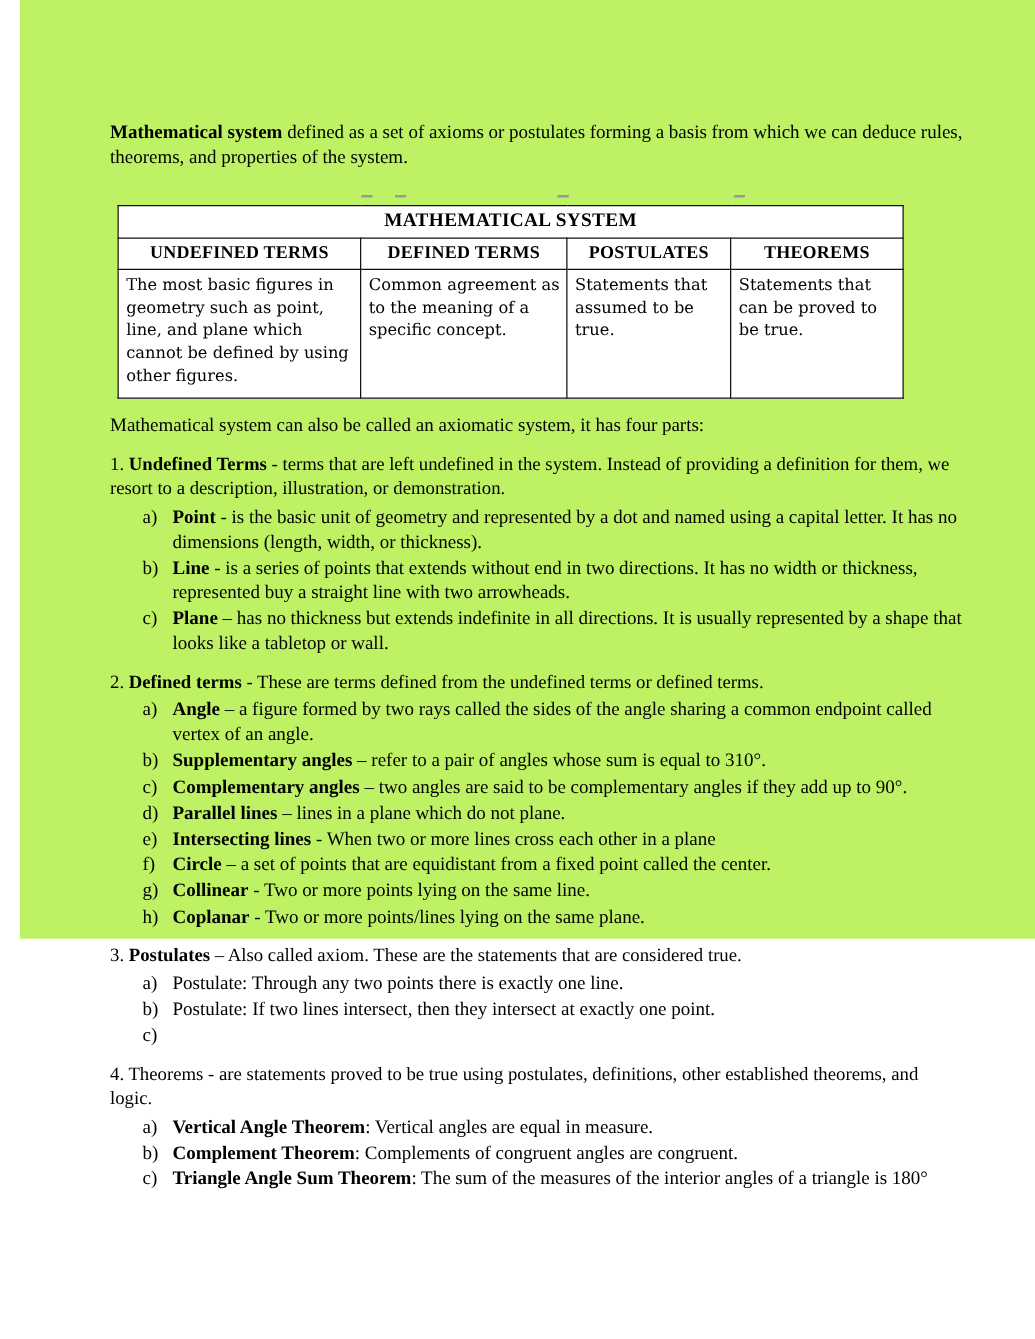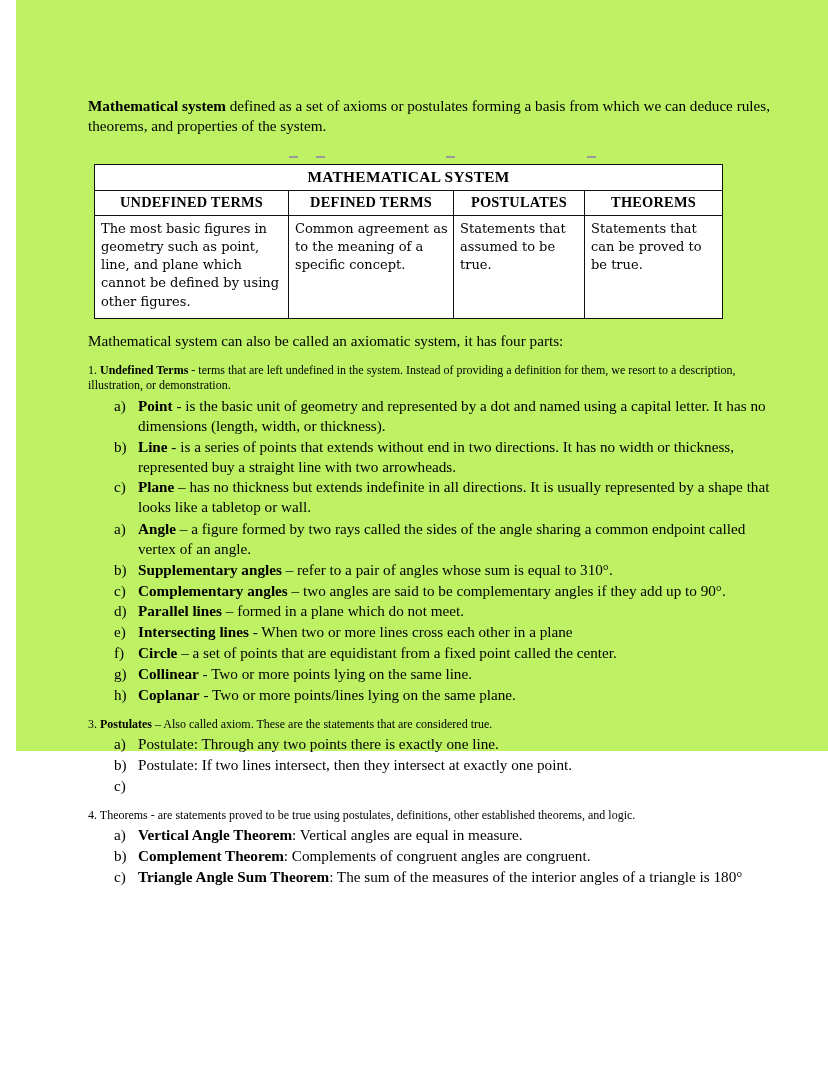--- a/index.html
+++ b/index.html
@@ -33,21 +33,21 @@
   .para {
     font-size: 15.2px;
     line-height: 1.30;
     text-align: left;
     margin: 0 0 3px 0;
   }
   .para.intro { margin-bottom: 0; }
   .para b, .bold { font-weight: bold; }
 
   .section-head {
-    font-size: 12px;
+    font-size: 15px;
     line-height: 1.30;
     margin: 12px 0 2px 0;
   }
 
   
   .tbl-wrap {
     position: relative;
     margin: 28px 0 0 6px;
     width: 628px;
   }
@@ -161,25 +161,26 @@
 
     <p class="para" style="margin-top:12px;">Mathematical system can also be called an axiomatic system, it has four parts:</p>
 
     <p class="section-head"><span>1.</span> <span class="bold">Undefined Terms</span><span> - terms that are left undefined in the system. Instead of providing a definition for them, we resort to a description, illustration, or demonstration.</span></p>
     <ol class="alpha">
       <li><span class="mk">a)</span><span class="bold">Point</span><span> - is the basic unit of geometry and represented by a dot and named using a capital letter. It has no dimensions (length, width, or thickness).</span></li>
       <li><span class="mk">b)</span><span class="bold">Line</span><span> - is a series of points that extends without end in two directions. It has no width or thickness, represented buy a straight line with two arrowheads.</span></li>
       <li><span class="mk">c)</span><span class="bold">Plane</span><span> – has no thickness but extends indefinite in all directions. It is usually represented by a shape that looks like a tabletop or wall.</span></li>
     </ol>
 
+    <p class="section-head"><span>2.</span> <span class="bold">Defined terms</span><span> - These are terms defined from the undefined terms or defined terms.</span></p>
     <ol class="alpha lst-tight">
       <li><span class="mk">a)</span><span class="bold">Angle</span><span> – a figure formed by two rays called the sides of the angle sharing a common endpoint called vertex of an angle.</span></li>
       <li><span class="mk">b)</span><span class="bold">Supplementary angles</span><span> – refer to a pair of angles whose sum is equal to 310°.</span></li>
       <li><span class="mk">c)</span><span class="bold">Complementary angles</span><span> – two angles are said to be complementary angles if they add up to 90°.</span></li>
-      <li><span class="mk">d)</span><span class="bold">Parallel lines</span><span> – formed in a plane which do not meet.</span></li>
+      <li><span class="mk">d)</span><span class="bold">Parallel lines</span><span> – lines in a plane which do not plane.</span></li>
       <li><span class="mk">e)</span><span class="bold">Intersecting lines</span><span> - When two or more lines cross each other in a plane</span></li>
       <li><span class="mk">f)</span><span class="bold">Circle</span><span> – a set of points that are equidistant from a fixed point called the center.</span></li>
       <li><span class="mk">g)</span><span class="bold">Collinear</span><span> - Two or more points lying on the same line.</span></li>
       <li><span class="mk">h)</span><span class="bold">Coplanar</span><span> - Two or more points/lines lying on the same plane.</span></li>
     </ol>
 
     <p class="section-head"><span>3.</span> <span class="bold">Postulates</span><span> – Also called axiom. These are the statements that are considered true.</span></p>
     <ol class="alpha lst-tight">
       <li><span class="mk">a)</span><span>Postulate: Through any two points there is exactly one line.</span></li>
       <li><span class="mk">b)</span><span>Postulate: If two lines intersect, then they intersect at exactly one point.</span></li>

